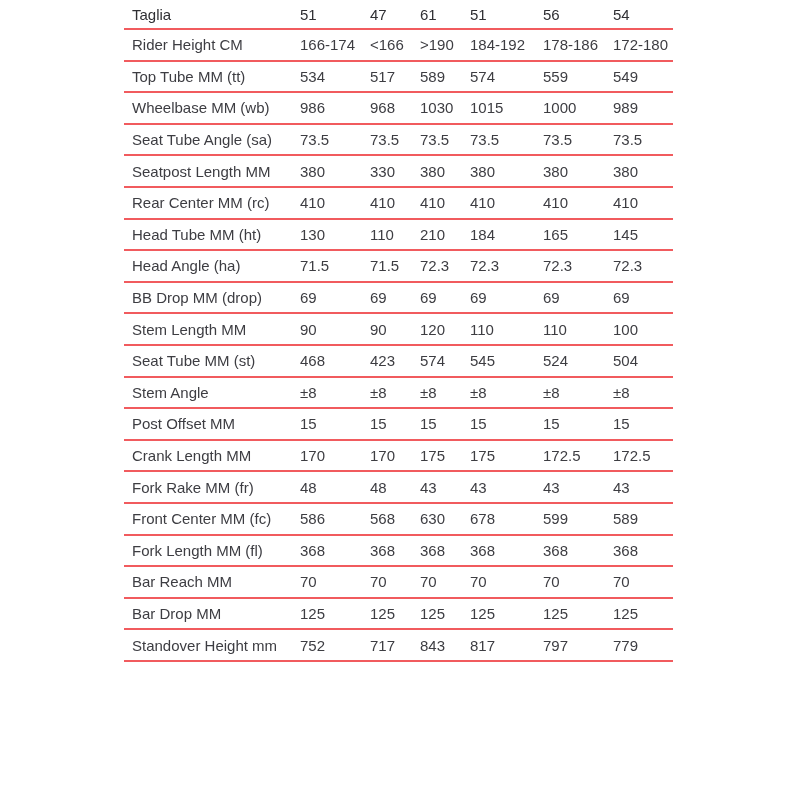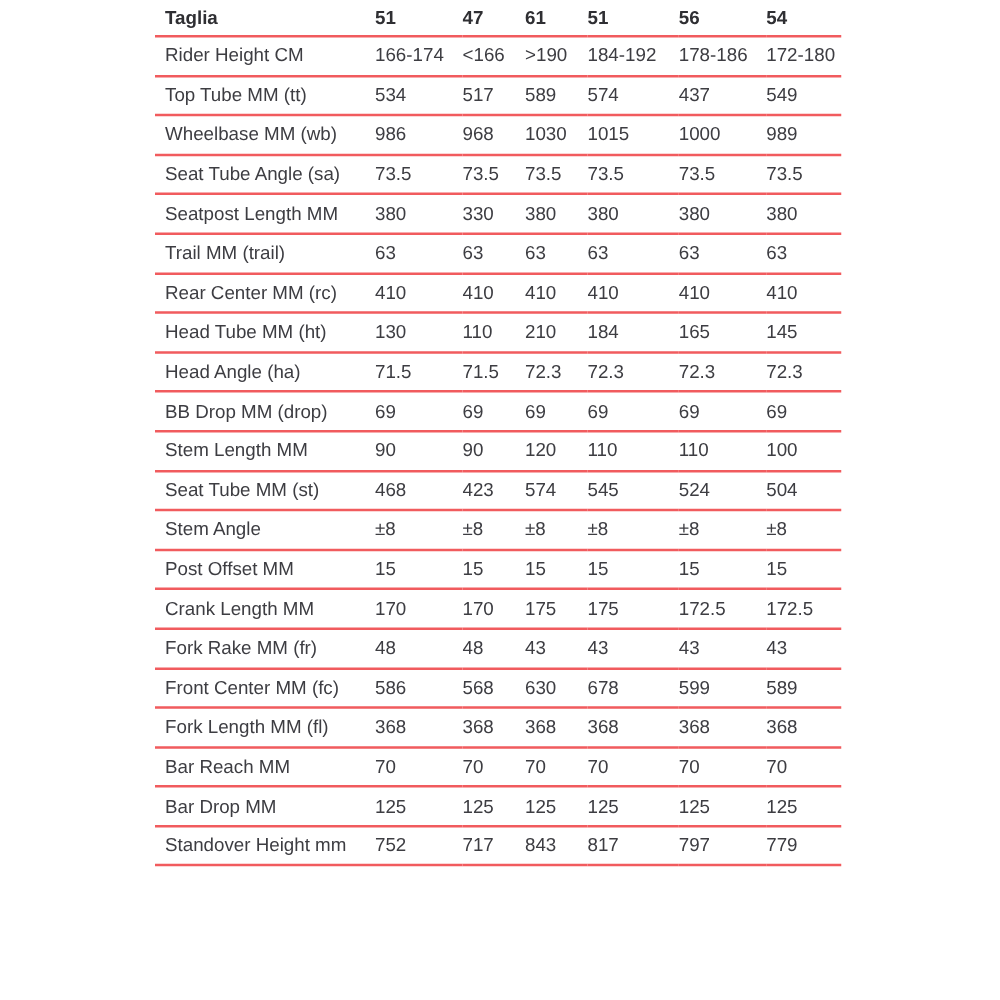--- a/index.html
+++ b/index.html
@@ -25,21 +25,21 @@
   }
   table.geo th, table.geo td {
     text-align: left;
     vertical-align: middle;
     font-size: 15px;
     white-space: nowrap;
     overflow: hidden;
   }
   table.geo thead th {
     height: 28px;
-    font-weight: 700;
+    font-weight: 400;
     color: var(--header-text, #2f2f33);
     border-bottom: 2px solid var(--divider, #f15b5e);
   }
   table.geo tbody td {
     height: 29.6px;
     font-weight: 400;
     color: var(--body-text, #3d3d42);
     border-bottom: 2px solid var(--divider, #f15b5e);
   }
   table.geo th:first-child, table.geo td:first-child { padding-left: 8px; }
@@ -78,21 +78,21 @@
           <td>184-192</td>
           <td>178-186</td>
           <td>172-180</td>
         </tr>
         <tr>
           <td>Top Tube MM (tt)</td>
           <td>534</td>
           <td>517</td>
           <td>589</td>
           <td>574</td>
-          <td>437</td>
+          <td>559</td>
           <td>549</td>
         </tr>
         <tr>
           <td>Wheelbase MM (wb)</td>
           <td>986</td>
           <td>968</td>
           <td>1030</td>
           <td>1015</td>
           <td>1000</td>
           <td>989</td>
@@ -109,29 +109,20 @@
         <tr>
           <td>Seatpost Length MM</td>
           <td>380</td>
           <td>330</td>
           <td>380</td>
           <td>380</td>
           <td>380</td>
           <td>380</td>
         </tr>
         <tr>
-          <td>Trail MM (trail)</td>
-          <td>63</td>
-          <td>63</td>
-          <td>63</td>
-          <td>63</td>
-          <td>63</td>
-          <td>63</td>
-        </tr>
-        <tr>
           <td>Rear Center MM (rc)</td>
           <td>410</td>
           <td>410</td>
           <td>410</td>
           <td>410</td>
           <td>410</td>
           <td>410</td>
         </tr>
         <tr>
           <td>Head Tube MM (ht)</td>

